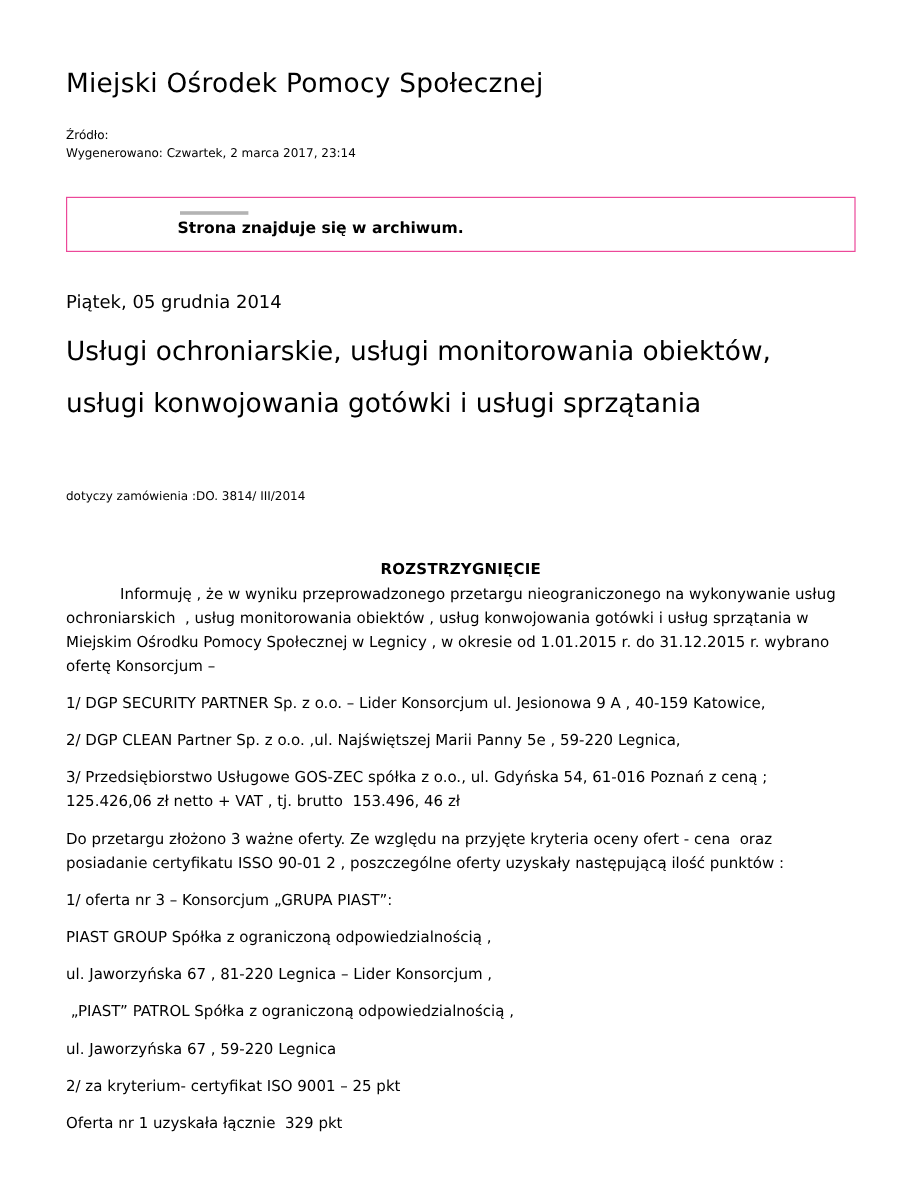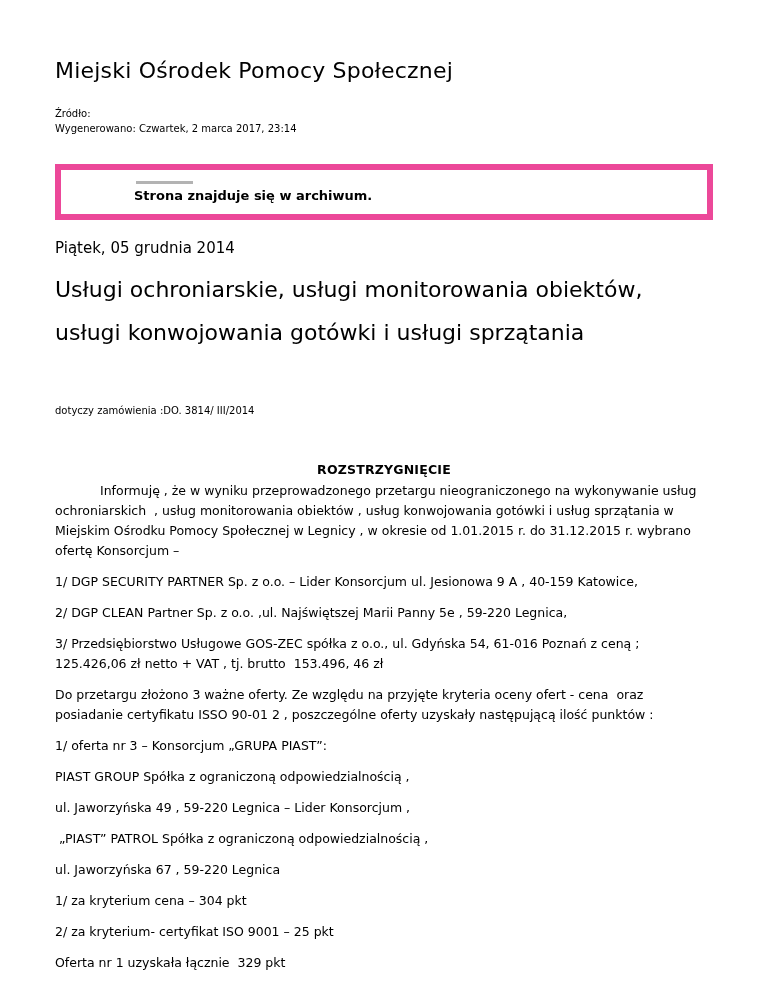--- a/index.html
+++ b/index.html
@@ -21,23 +21,23 @@
   }
 
   .source-block {
     font-size: 10px;
     line-height: 14.5px;
     margin-bottom: 28px;
     word-break: break-all;
   }
 
   .archive-box {
-    border: 6px solid #ec4899;
-    padding: 9px 10px 11px 73px;
-    margin-bottom: 18px;
+    border: 1px solid #ec4899;
+    padding: 9px 10px 11px 92px;
+    margin-bottom: 32px;
   }
   .img-placeholder {
     width: 57px;
     height: 3px;
     background: #b3b3b3;
     margin: 2px 0 4px 2px;
   }
   .archive-text {
     font-size: 13px;
     font-weight: 700;
@@ -104,21 +104,20 @@
   <div class="section-title">ROZSTRZYGNIĘCIE</div>
 
   <div class="doc-body">
     <p class="indent">Informuję , że w wyniku przeprowadzonego przetargu nieograniczonego na wykonywanie usług ochroniarskich  , usług monitorowania obiektów , usług konwojowania gotówki i usług sprzątania w Miejskim Ośrodku Pomocy Społecznej w Legnicy , w okresie od 1.01.2015 r. do 31.12.2015 r. wybrano ofertę Konsorcjum –</p>
     <p>1/ DGP SECURITY PARTNER Sp. z o.o. – Lider Konsorcjum ul. Jesionowa 9 A , 40-159 Katowice,</p>
     <p>2/ DGP CLEAN Partner Sp. z o.o. ,ul. Najświętszej Marii Panny 5e , 59-220 Legnica,</p>
     <p>3/ Przedsiębiorstwo Usługowe GOS-ZEC spółka z o.o., ul. Gdyńska 54, 61-016 Poznań z ceną ; 125.426,06 zł netto + VAT , tj. brutto  153.496, 46 zł</p>
     <p>Do przetargu złożono 3 ważne oferty. Ze względu na przyjęte kryteria oceny ofert - cena  oraz posiadanie certyfikatu ISSO 90-01 2 , poszczególne oferty uzyskały następującą ilość punktów :</p>
     <p>1/ oferta nr 3 – Konsorcjum „GRUPA PIAST”:</p>
     <p>PIAST GROUP Spółka z ograniczoną odpowiedzialnością ,</p>
-    <p>ul. Jaworzyńska 49 , 59-220 Legnica – Lider Konsorcjum ,</p>
+    <p>ul. Jaworzyńska 67 , 81-220 Legnica – Lider Konsorcjum ,</p>
     <p> „PIAST” PATROL Spółka z ograniczoną odpowiedzialnością ,</p>
     <p>ul. Jaworzyńska 67 , 59-220 Legnica</p>
-    <p>1/ za kryterium cena – 304 pkt</p>
     <p>2/ za kryterium- certyfikat ISO 9001 – 25 pkt</p>
     <p>Oferta nr 1 uzyskała łącznie  329 pkt</p>
   </div>
 
 </div>
 
 </body></html>

